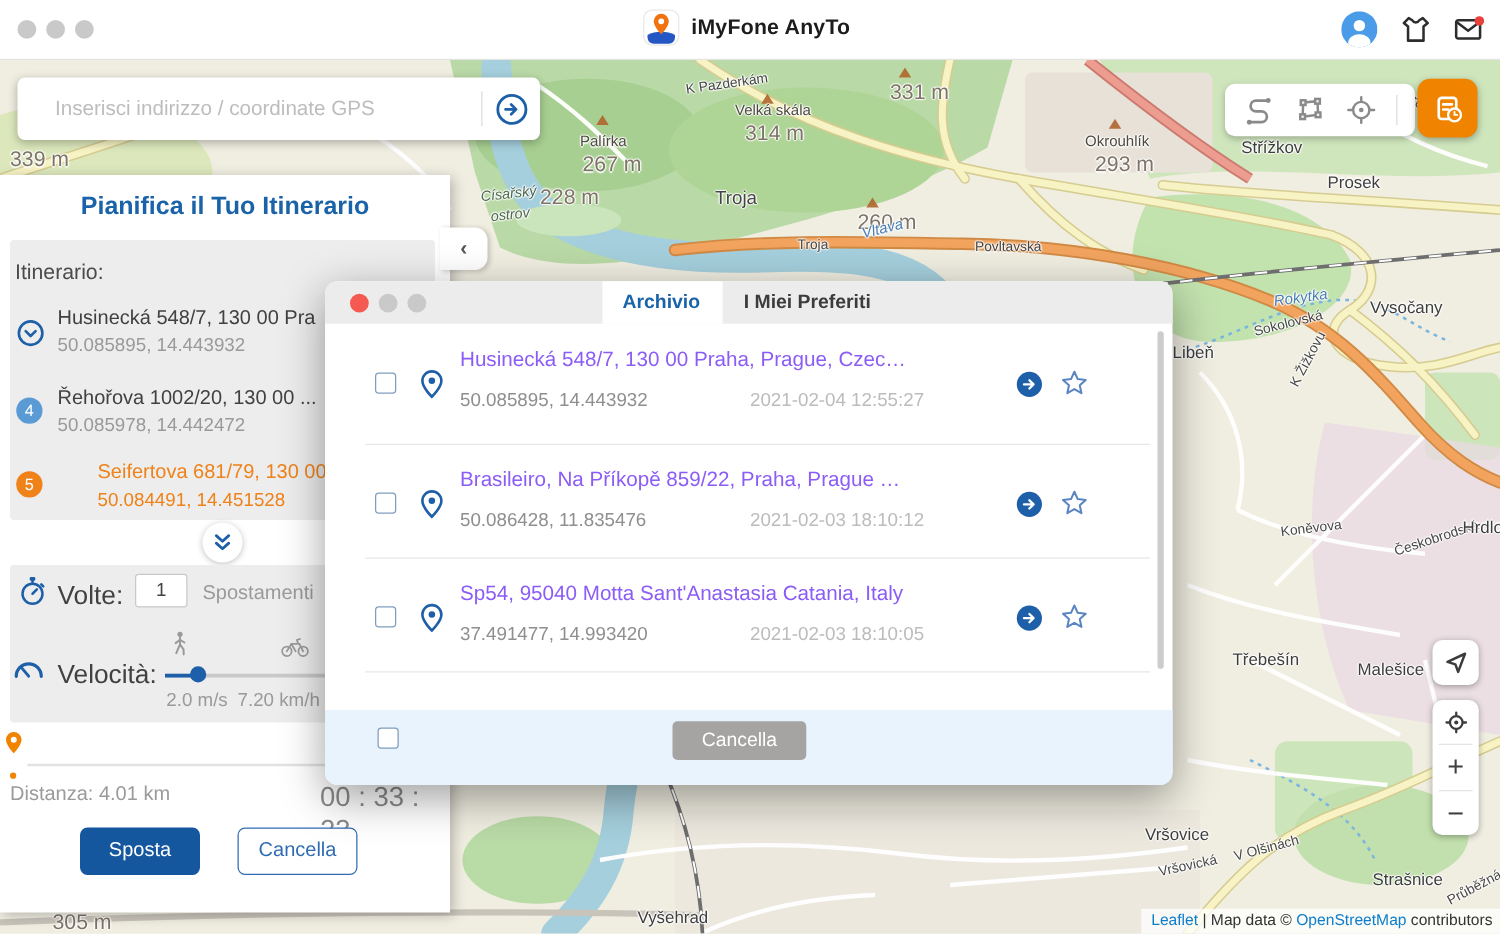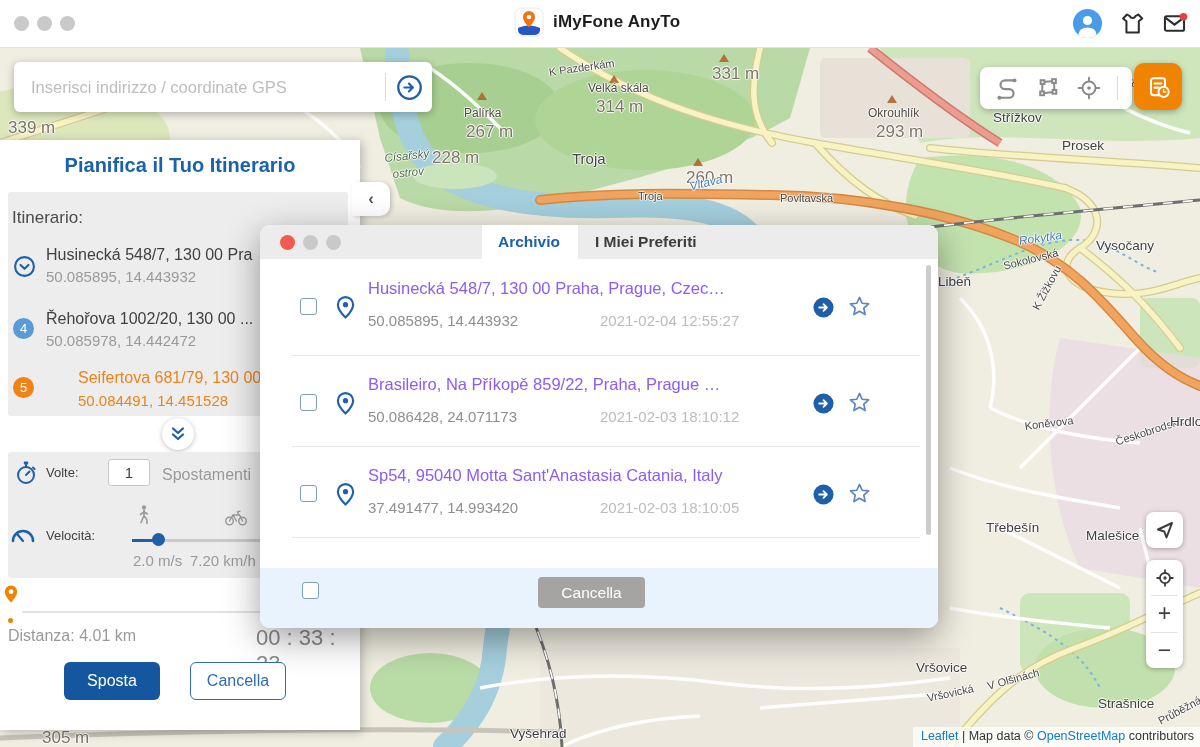--- a/index.html
+++ b/index.html
@@ -25,21 +25,21 @@
   .ml-water   { font-size:12px; font-style:italic; color:#4a7fb5; }
   .ml-island  { font-size:11.5px; font-style:italic; color:#50694f; }
 
   .attribution { position:absolute; right:0; bottom:0; height:20px; background:rgba(255,255,255,.75);
                  font-size:12.5px; color:#333; padding:2px 6px 0 8px; z-index:6; }
   .attribution .link { color:#0d7ecb; }
 
   
   .searchbar { position:absolute; left:14px; top:62px; width:418px; height:50px; background:#fff; border-radius:6px;
                box-shadow:0 2px 8px rgba(0,0,0,.28); z-index:8; display:flex; align-items:center; }
-  .searchbar input { flex:1; border:none; outline:none; font-size:16.5px; color:#444; padding:0 10px 0 17px;
+  .searchbar input { flex:1; border:none; outline:none; font-size:16.5px; color:#444; padding:0 10px 0 30px;
                      font-family:"Liberation Sans",sans-serif; background:transparent; }
   .searchbar input::placeholder { color:#bdbdbd; }
   .search-sep { width:1px; height:28px; background:#ddd; }
   .search-go { width:46px; display:flex; align-items:center; justify-content:center; cursor:pointer; }
 
   
   .maptools { position:absolute; left:980px; top:67px; width:152px; height:42px; background:#fff; border-radius:8px;
               box-shadow:0 2px 6px rgba(0,0,0,.25); z-index:8; display:flex; align-items:center; justify-content:space-around; padding:0 6px; }
   .maptools .sep { width:1px; height:24px; background:#ddd; }
   .history-btn { position:absolute; left:1134px; top:63px; width:48px; height:47px; background:#f08300; border-radius:10px;
@@ -62,21 +62,21 @@
   .iti-label { position:absolute; left:12px; top:68px; font-size:17px; color:#4b4b4b; }
   .iti-addr { position:absolute; font-size:16px; color:#414141; white-space:nowrap; }
   .iti-coord { position:absolute; font-size:15px; color:#9a9a9a; white-space:nowrap; }
   .iti-orange { color:#ef8219 !important;margin-left:32px; }
   .badge { position:absolute; width:21px; height:21px; border-radius:50%; color:#fff; font-size:13px;
            display:flex; align-items:center; justify-content:center; }
   .badge-4 { background:#5b9bd5; }
   .badge-5 { background:#ef8219; }
   .expand-btn { position:absolute; left:162px; top:278px; width:32px; height:32px; background:#fff; border-radius:50%;
                 box-shadow:0 1px 5px rgba(0,0,0,.25); display:flex; align-items:center; justify-content:center; cursor:pointer; }
-  .volte-row-label { position:absolute; font-size:13px; color:#414141; }
+  .volte-row-label { position:absolute; font-size:21px; color:#414141; }
   .volte-input { position:absolute; left:108px; top:319px; width:42px; height:27px; border:1px solid #c9c9c9; border-radius:3px;
                  text-align:center; font-size:15px; color:#414141; background:#fff; font-family:"Liberation Sans",sans-serif; }
   .volte-unit { position:absolute; left:162px; top:326px; font-size:16px; color:#9a9a9a; }
   .slider-track { position:absolute; left:132px; top:399px; width:216px; height:3px; background:#c9c9c9; border-radius:2px; }
   .slider-active { position:absolute; left:132px; top:399px; width:26px; height:3px; background:#1d5fa8; }
   .slider-handle { position:absolute; left:152px; top:393px; width:13px; height:13px; border-radius:50%; background:#1d5fa8; cursor:pointer; }
   .speed-ms { position:absolute; left:133px; top:412px; font-size:15px; color:#9a9a9a; }
   .speed-kmh { position:absolute; left:190px; top:412px; font-size:15px; color:#9a9a9a; }
   .progress-line { position:absolute; left:22px; top:471px; width:326px; height:2px; background:#e2e2e2; }
   .progress-dot { position:absolute; left:8px; top:478px; width:5px; height:5px; border-radius:50%; background:#f08300; }
@@ -474,21 +474,21 @@
 
   <div class="dlg-row" style="top:130px">
     <div class="checkbox" style="left:40px;top:39px"></div>
     <span style="position:absolute;left:74px;top:36px">
       <svg width="23" height="25" viewBox="0 0 22 24" fill="none" stroke="#1d5fa8" stroke-width="2">
           <path d="M11,2 a7.3,7.3 0 0 1 7.3,7.3 c0,5.2 -7.3,12.2 -7.3,12.2 s-7.3,-7 -7.3,-12.2 A7.3,7.3 0 0 1 11,2 z"></path>
           <circle cx="11" cy="9.3" r="2.5" fill="#1d5fa8" stroke="none"></circle>
         </svg>
     </span>
     <div class="row-title">Brasileiro, Na Příkopě 859/22, Praha, Prague …</div>
-    <div class="row-coords">50.086428, 24.071173</div>
+    <div class="row-coords">50.086428, 11.835476</div>
     <div class="row-time">2021-02-03 18:10:12</div>
     <span style="position:absolute;left:552px;top:37px">
       <svg width="23" height="23" viewBox="0 0 24 24">
           <circle cx="12" cy="12" r="10.5" fill="#1d5fa8"></circle>
           <path d="M7.5,12 h8 M12,8.5 L15.5,12 L12,15.5" fill="none" stroke="#fff" stroke-width="1.9" stroke-linecap="round" stroke-linejoin="round"></path>
         </svg>
     </span>
     <span style="position:absolute;left:588px;top:36px">
       <svg width="23" height="23" viewBox="0 0 24 24" fill="none" stroke="#5b85c2" stroke-width="1.7" stroke-linejoin="round">
           <path d="M12,2.5 L14.8,8.6 21.5,9.3 16.5,13.8 17.9,20.4 12,17 6.1,20.4 7.5,13.8 2.5,9.3 9.2,8.6 Z"></path>

